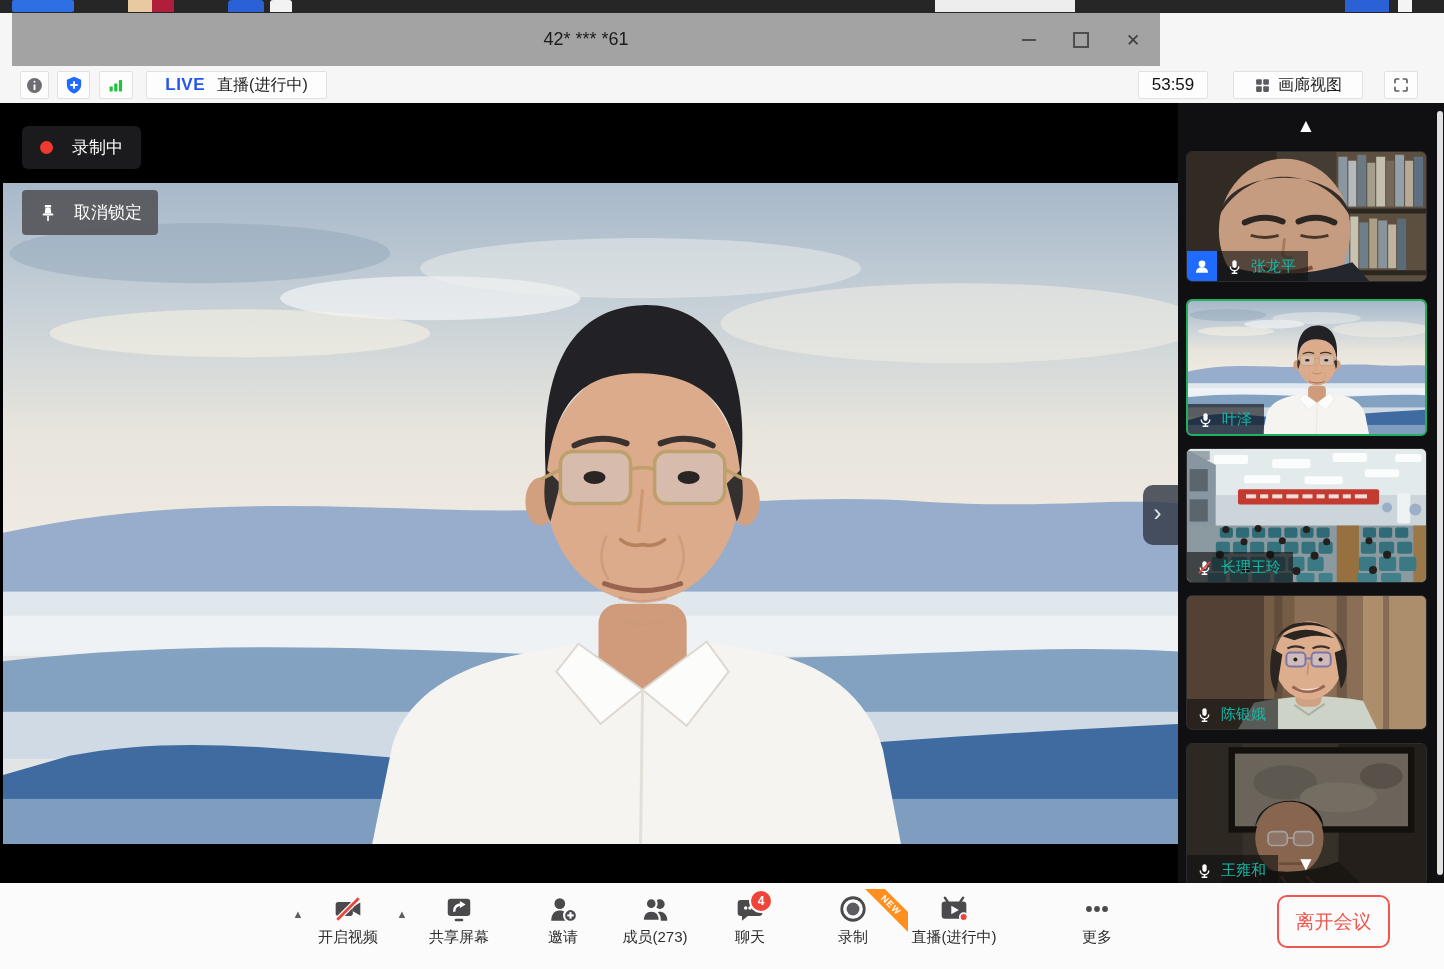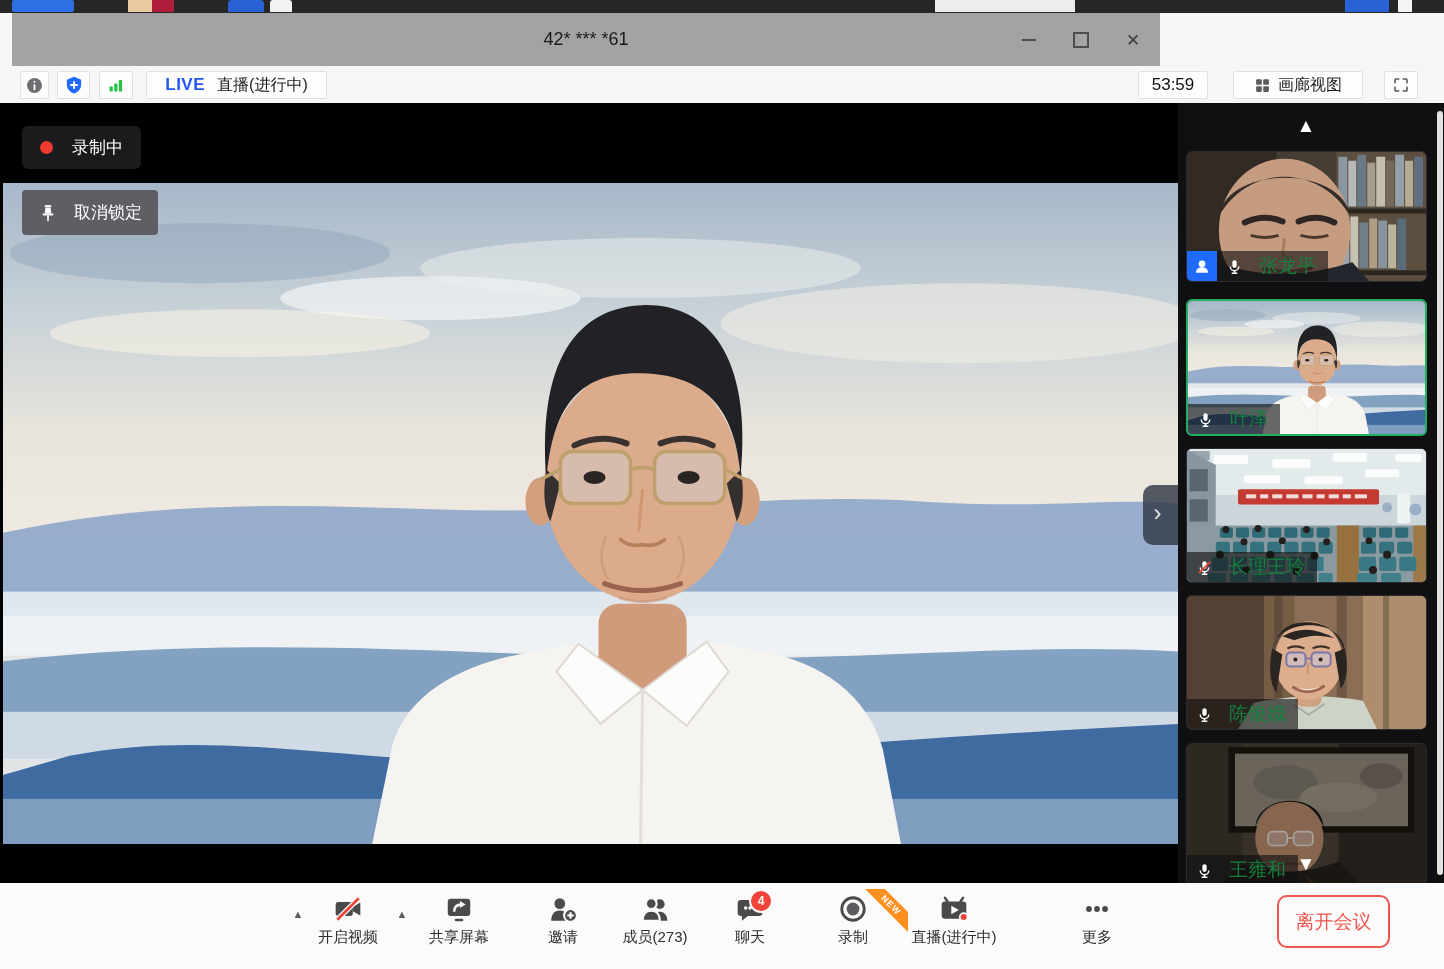--- a/index.html
+++ b/index.html
@@ -46,22 +46,22 @@
     font-size:19px;line-height:26px;text-align:center;cursor:pointer;padding:0;}
   .scroll-up{top:10px;}
   .scroll-down{top:748px;z-index:5;}
   .tile{position:absolute;left:8px;width:241px;border:1px solid #2c2c2e;border-radius:6px;overflow:hidden;
     background:#000;box-sizing:border-box;cursor:pointer;}
   .tile svg{width:100%;height:100%;display:block;}
   .tile.active{border:2px solid #21b05e;}
   .chip-row{position:absolute;left:0;bottom:0;display:flex;align-items:stretch;}
   .host-badge{width:30px;background:#1f6bff;display:flex;align-items:center;justify-content:center;}
   .host-badge svg{width:18px;height:18px;}
-  .name-chip{height:30px;background:rgba(16,16,16,.62);display:flex;align-items:center;gap:16px;
-    padding:0 12px 0 9px;color:#15803d;font-size:19px;white-space:nowrap;}
+  .name-chip{height:30px;background:rgba(16,16,16,.62);display:flex;align-items:center;gap:8px;
+    padding:0 12px 0 9px;color:#14b8a6;font-size:15px;white-space:nowrap;}
   .name-chip svg{width:17px;height:17px;flex:none;}
   .scrollbar{position:absolute;left:259px;top:8px;width:6px;height:764px;background:#e2e2e2;border-radius:3px;cursor:pointer;}
   
   .controlbar{position:absolute;left:0;top:870px;width:1444px;height:86px;background:#fbfbfb;}
   .tool{position:absolute;top:10px;width:90px;height:68px;background:transparent;border:none;cursor:pointer;
     display:flex;flex-direction:column;align-items:center;padding:0;}
   .ticon{height:32px;display:flex;align-items:center;justify-content:center;position:relative;}
   .ticon svg{width:30px;height:30px;display:block;}
   .tlabel{margin-top:3px;font-size:15px;color:#2e2e2e;white-space:nowrap;}
   .caret{position:absolute;top:22px;width:22px;height:18px;background:transparent;border:none;color:#5f5f5f;

